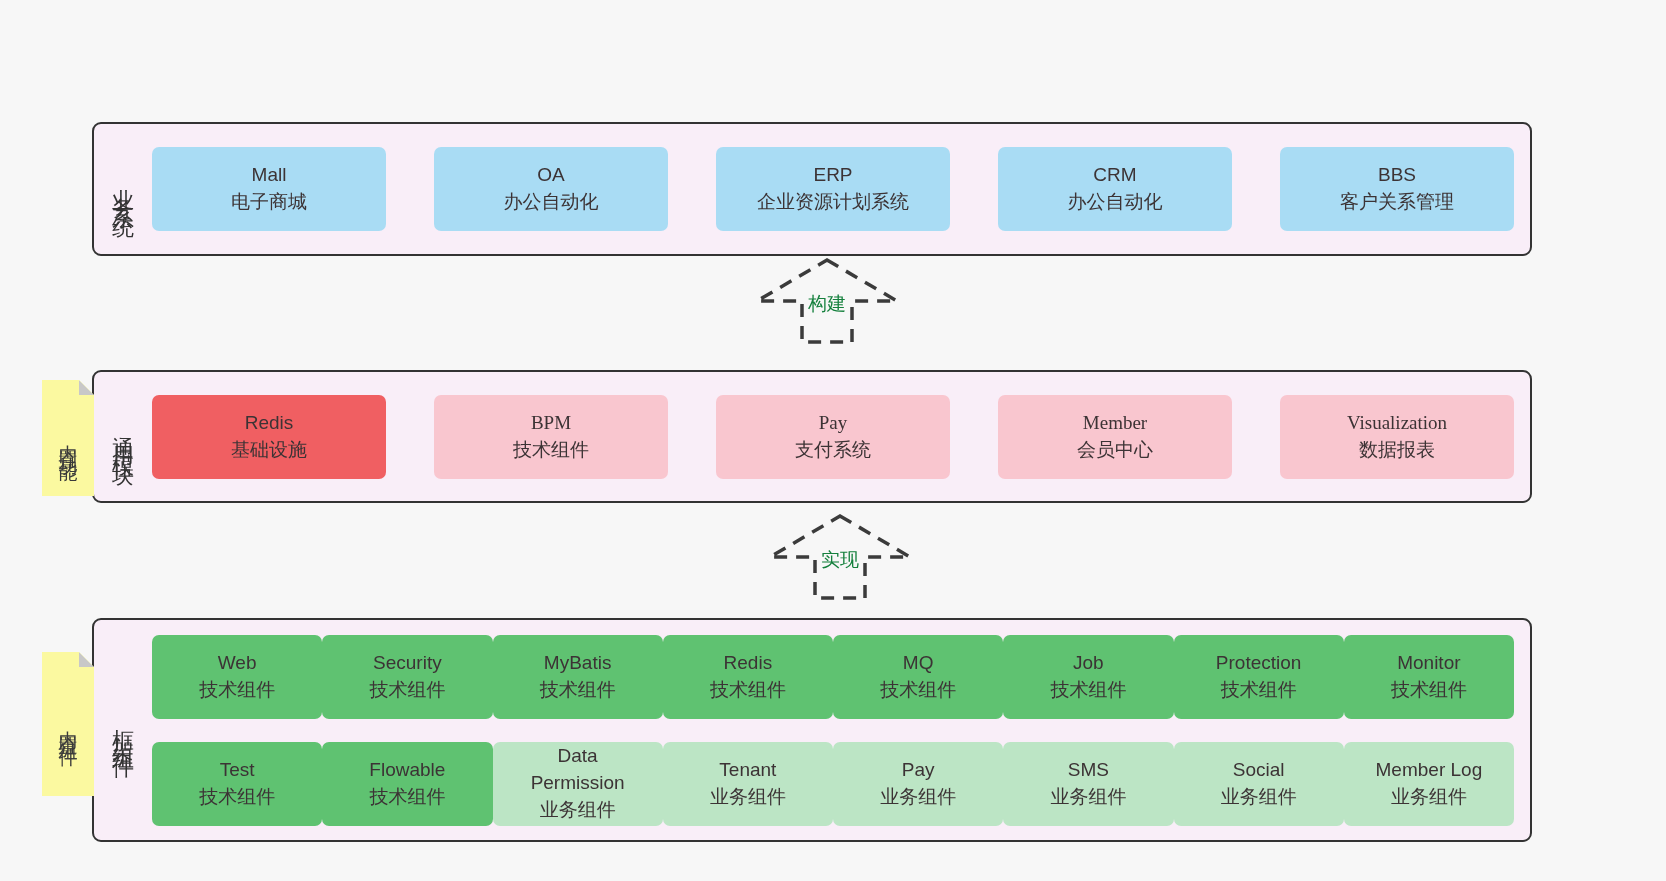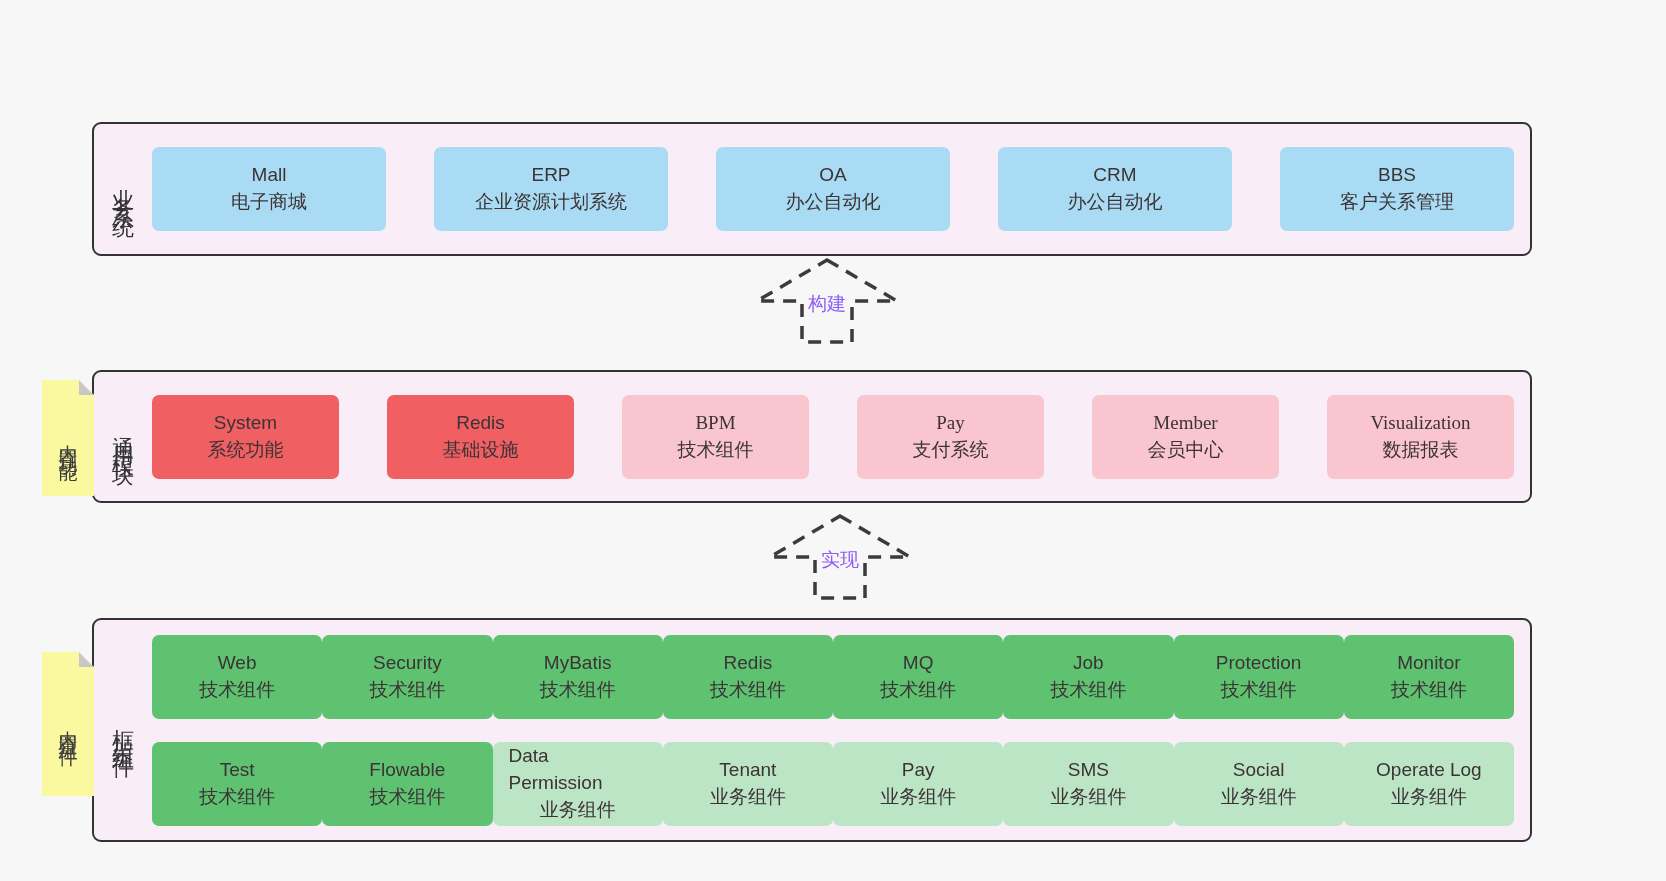--- a/index.html
+++ b/index.html
@@ -36,21 +36,21 @@
   .band-rows{
     flex:1;display:flex;flex-direction:column;justify-content:center;
     gap:23px;padding:10px 16px 10px 0;
   }
   .row{display:flex;}
   .row.gap-wide{gap:48px;}
   .row.gap-narrow{}
   .box{
     flex:1;height:84px;border-radius:7px;
     display:flex;flex-direction:column;align-items:center;justify-content:center;
-    font-size:19px;line-height:1.42;
+    font-size:19px;line-height:1.42;text-align:center;
     color:#3c3335;padding:2px 16px;
   }
   .v-blue{background:var(--blue);}
   .v-red{background:var(--red);}
   .v-pink{background:var(--pink);font-family:Liberation Serif, serif;}
   .v-green{background:var(--green);}
   .v-lightgreen{background:var(--lightgreen);}
 
   .note{
     position:absolute;left:-52px;width:52px;
@@ -67,43 +67,43 @@
   .note-text{
     writing-mode:vertical-lr;text-orientation:upright;
     font-size:19px;letter-spacing:6px;color:#3a3a3a;padding-top:6px;
   }
 
   .arrow{position:absolute;width:150px;height:88px;}
   .arrow svg{position:absolute;inset:0;width:100%;height:100%;overflow:visible;}
   .arrow-label{
     position:absolute;left:50%;top:47px;transform:translate(-50%,-50%);
     background:var(--page-bg);padding:1px 3px;
-    font-size:19px;color:#8b5cf6;white-space:nowrap;font-family:Liberation Serif, serif;
+    font-size:19px;color:#15803d;white-space:nowrap;font-family:Liberation Serif, serif;
   }
 </style>
 </head>
 <body>
 
 <div class="canvas">
 
   <section class="band" style="top:122px;height:134px;">
     <div class="band-label">业务系统</div>
     <div class="band-rows">
         <div class="row gap-wide">
           <div class="box v-blue">
             <span>Mall</span>
             <span>电子商城</span>
           </div>
           <div class="box v-blue">
+            <span>OA</span>
+            <span>办公自动化</span>
+          </div>
+          <div class="box v-blue">
             <span>ERP</span>
             <span>企业资源计划系统</span>
-          </div>
-          <div class="box v-blue">
-            <span>OA</span>
-            <span>办公自动化</span>
           </div>
           <div class="box v-blue">
             <span>CRM</span>
             <span>办公自动化</span>
           </div>
           <div class="box v-blue">
             <span>BBS</span>
             <span>客户关系管理</span>
           </div>
         </div>
@@ -119,24 +119,20 @@
 
   <section class="band" style="top:370px;height:133px;">
     <div class="note" style="top:8px;height:116px;">
       <span class="note-fold"></span>
       <span class="note-text">内置功能</span>
     </div>
     <div class="band-label">通用模块</div>
     <div class="band-rows">
         <div class="row gap-wide">
           <div class="box v-red">
-            <span>System</span>
-            <span>系统功能</span>
-          </div>
-          <div class="box v-red">
             <span>Redis</span>
             <span>基础设施</span>
           </div>
           <div class="box v-pink">
             <span>BPM</span>
             <span>技术组件</span>
           </div>
           <div class="box v-pink">
             <span>Pay</span>
             <span>支付系统</span>
@@ -224,20 +220,20 @@
           </div>
           <div class="box v-lightgreen">
             <span>SMS</span>
             <span>业务组件</span>
           </div>
           <div class="box v-lightgreen">
             <span>Social</span>
             <span>业务组件</span>
           </div>
           <div class="box v-lightgreen">
-            <span>Operate Log</span>
+            <span>Member Log</span>
             <span>业务组件</span>
           </div>
         </div>
       </div>
   </section>
 
 </div>
 
 </body></html>

